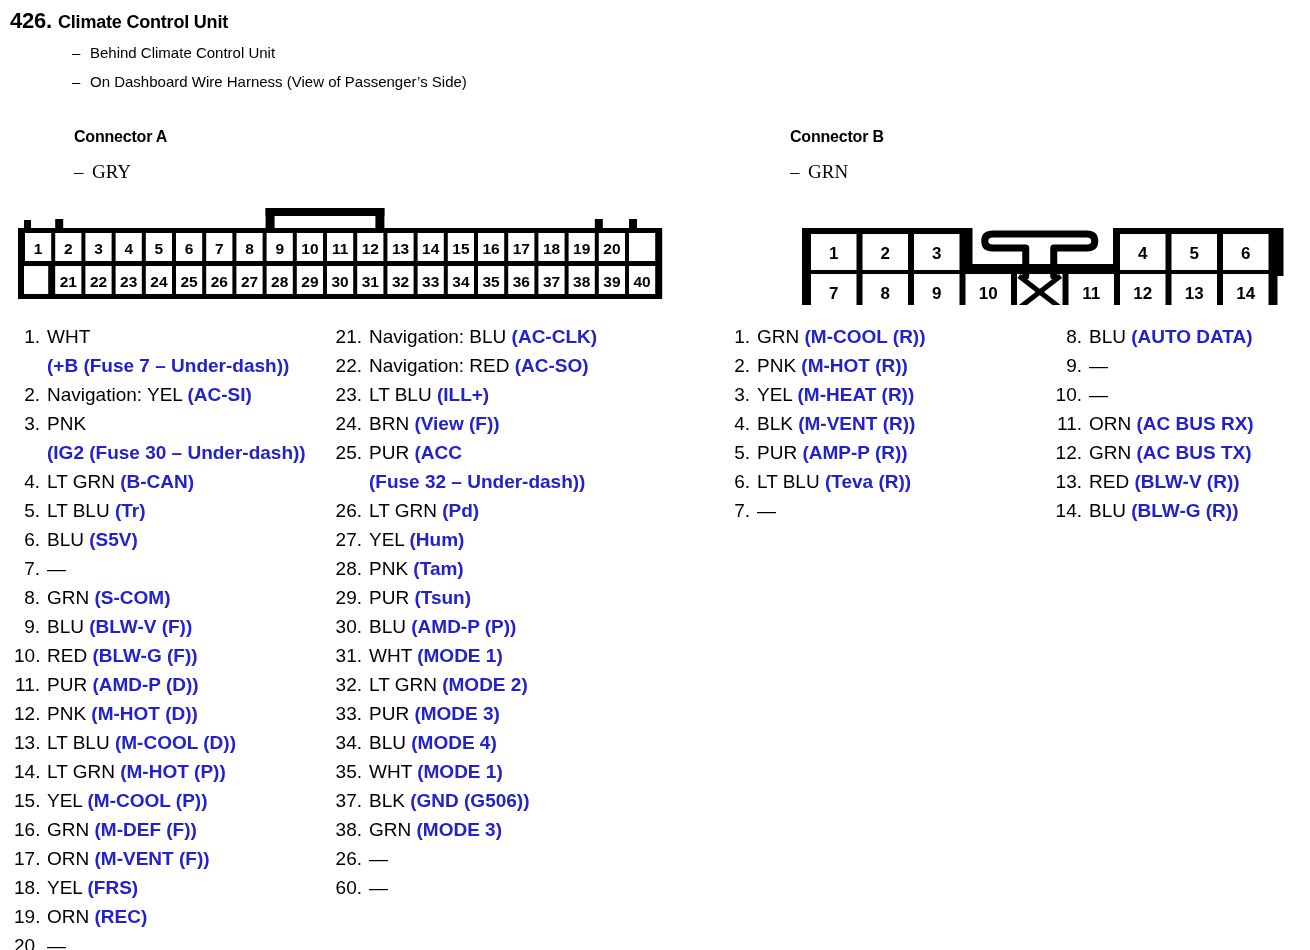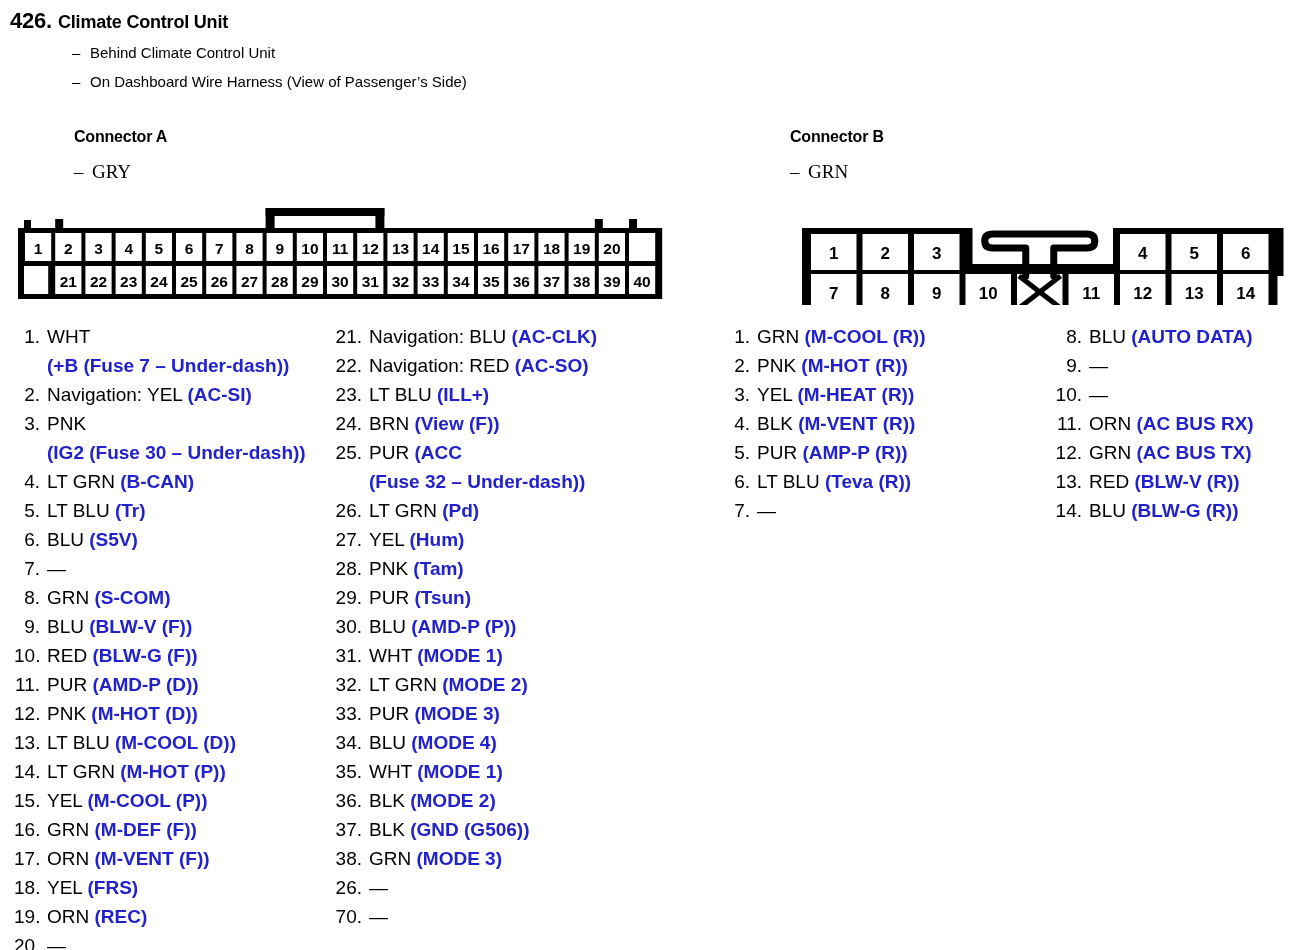--- a/index.html
+++ b/index.html
@@ -394,37 +394,33 @@
     </div>
     <div class="pin-item">
       <span class="pin-num">34.</span>
       <span class="pin-body"><span>BLU</span> <span class="sig">(MODE 4)</span></span>
     </div>
     <div class="pin-item">
       <span class="pin-num">35.</span>
       <span class="pin-body"><span>WHT</span> <span class="sig">(MODE 1)</span></span>
     </div>
     <div class="pin-item">
-      <span class="pin-num">36.</span>
-      <span class="pin-body"><span>BLK</span> <span class="sig">(MODE 2)</span></span>
-    </div>
-    <div class="pin-item">
       <span class="pin-num">37.</span>
       <span class="pin-body"><span>BLK</span> <span class="sig">(GND (G506))</span></span>
     </div>
     <div class="pin-item">
       <span class="pin-num">38.</span>
       <span class="pin-body"><span>GRN</span> <span class="sig">(MODE 3)</span></span>
     </div>
     <div class="pin-item">
       <span class="pin-num">26.</span>
       <span class="pin-body"><span>—</span></span>
     </div>
     <div class="pin-item">
-      <span class="pin-num">70.</span>
+      <span class="pin-num">60.</span>
       <span class="pin-body"><span>—</span></span>
     </div>
   </div>
 <div class="pin-list" id="listB1">
     <div class="pin-item">
       <span class="pin-num">1.</span>
       <span class="pin-body"><span>GRN</span> <span class="sig">(M-COOL (R))</span></span>
     </div>
     <div class="pin-item">
       <span class="pin-num">2.</span>

